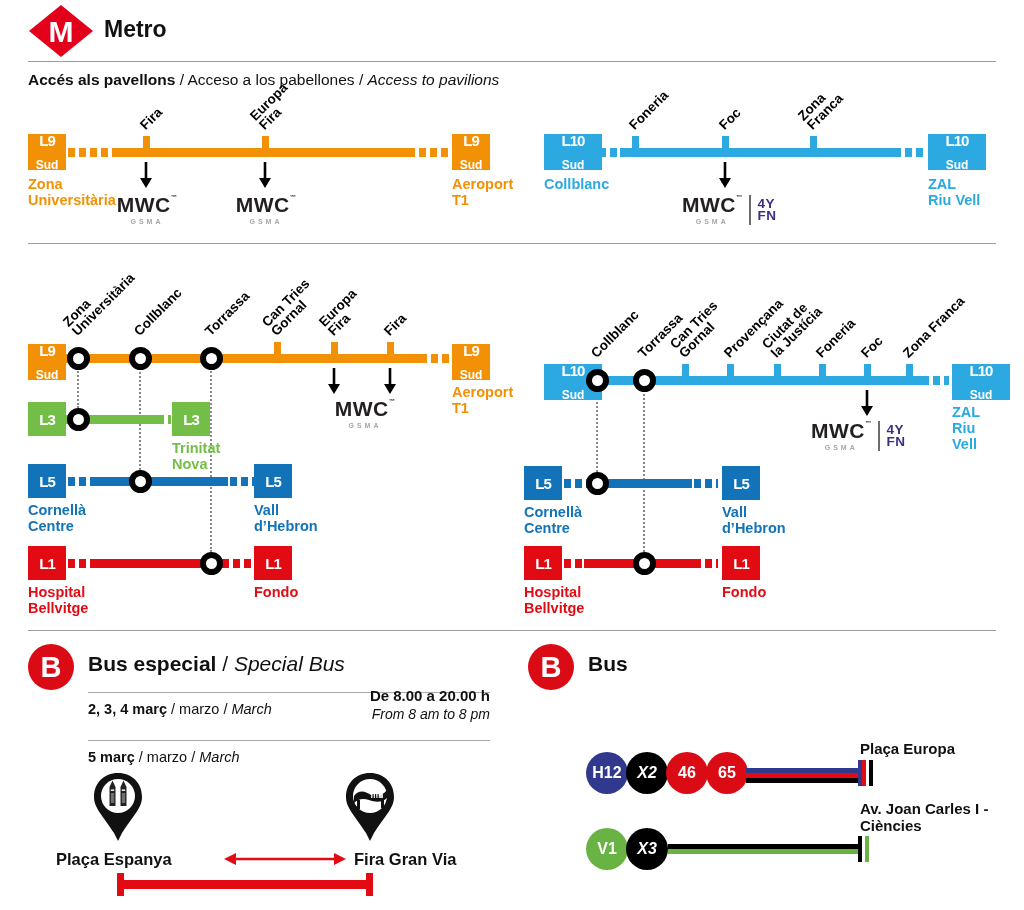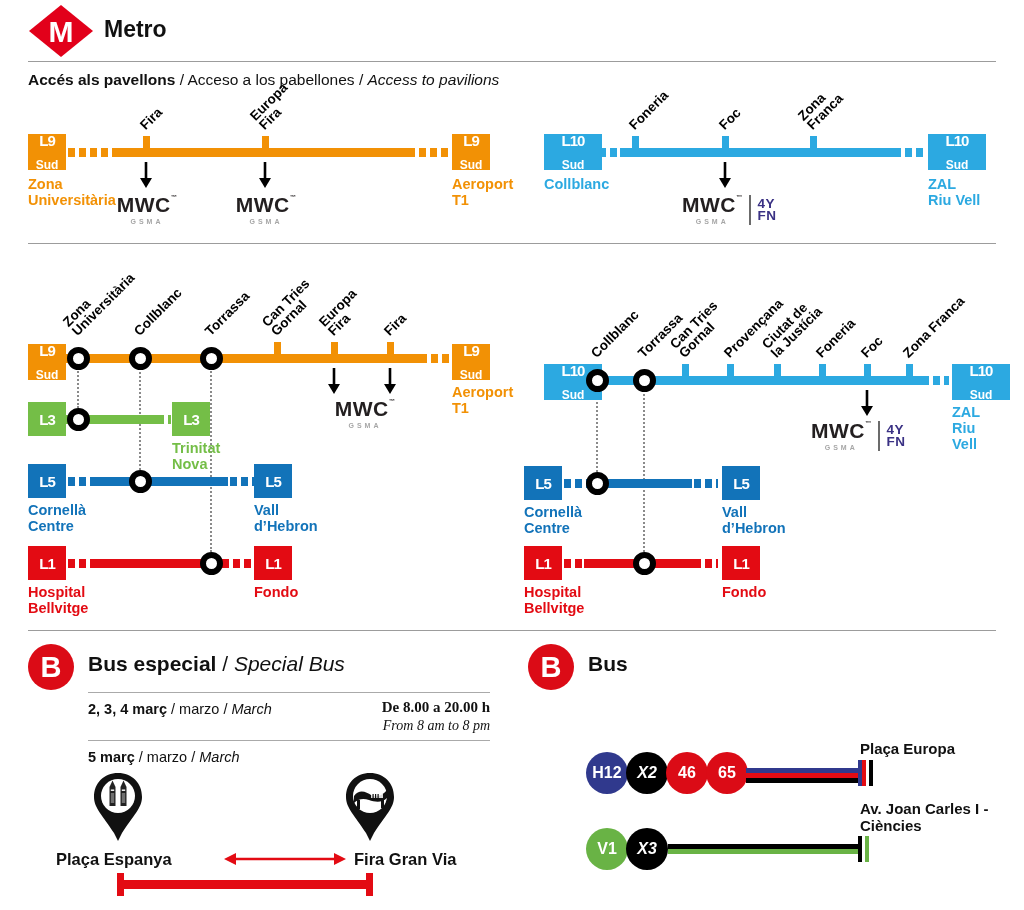--- a/index.html
+++ b/index.html
@@ -406,21 +406,21 @@
 
   <div class="abs" style="left:28px;top:642px;width:462px;height:268px;">
     <div class="bcircle" style="left:0;top:2px;">B</div>
     <div class="bustitle" style="left:60px;top:10px;">
       <b>Bus especial</b><span> / </span><i>Special Bus</i>
     </div>
     <div class="rule" style="left:60px;top:50px;width:402px;background:#aaa;"></div>
     <div class="tbl-date" style="left:60px;top:59px;">
       <b>2, 3, 4 març</b><span> / marzo / </span><i>March</i>
     </div>
-    <div class="tbl-time" style="top:56px;font-family:Liberation Serif, serif;">
+    <div class="tbl-time" style="top:45px;">
       <div class="b">De 8.00 a 20.00 h</div>
       <div class="i">From 8 am to 8 pm</div>
     </div>
     <div class="rule" style="left:60px;top:98px;width:402px;background:#aaa;"></div>
     <div class="tbl-date" style="left:60px;top:107px;">
       <b>5 març</b><span> / marzo / </span><i>March</i>
     </div>
 
     <svg class="abs" style="left:64px;top:130px;" width="52" height="72" viewBox="0 0 52 72">
       <path d="M26 1 C12 1 2 11 2 25 C2 36 11 44 22 61 L26 69 L30 61 C41 44 50 36 50 25 C50 11 40 1 26 1 Z" fill="#111"></path>

